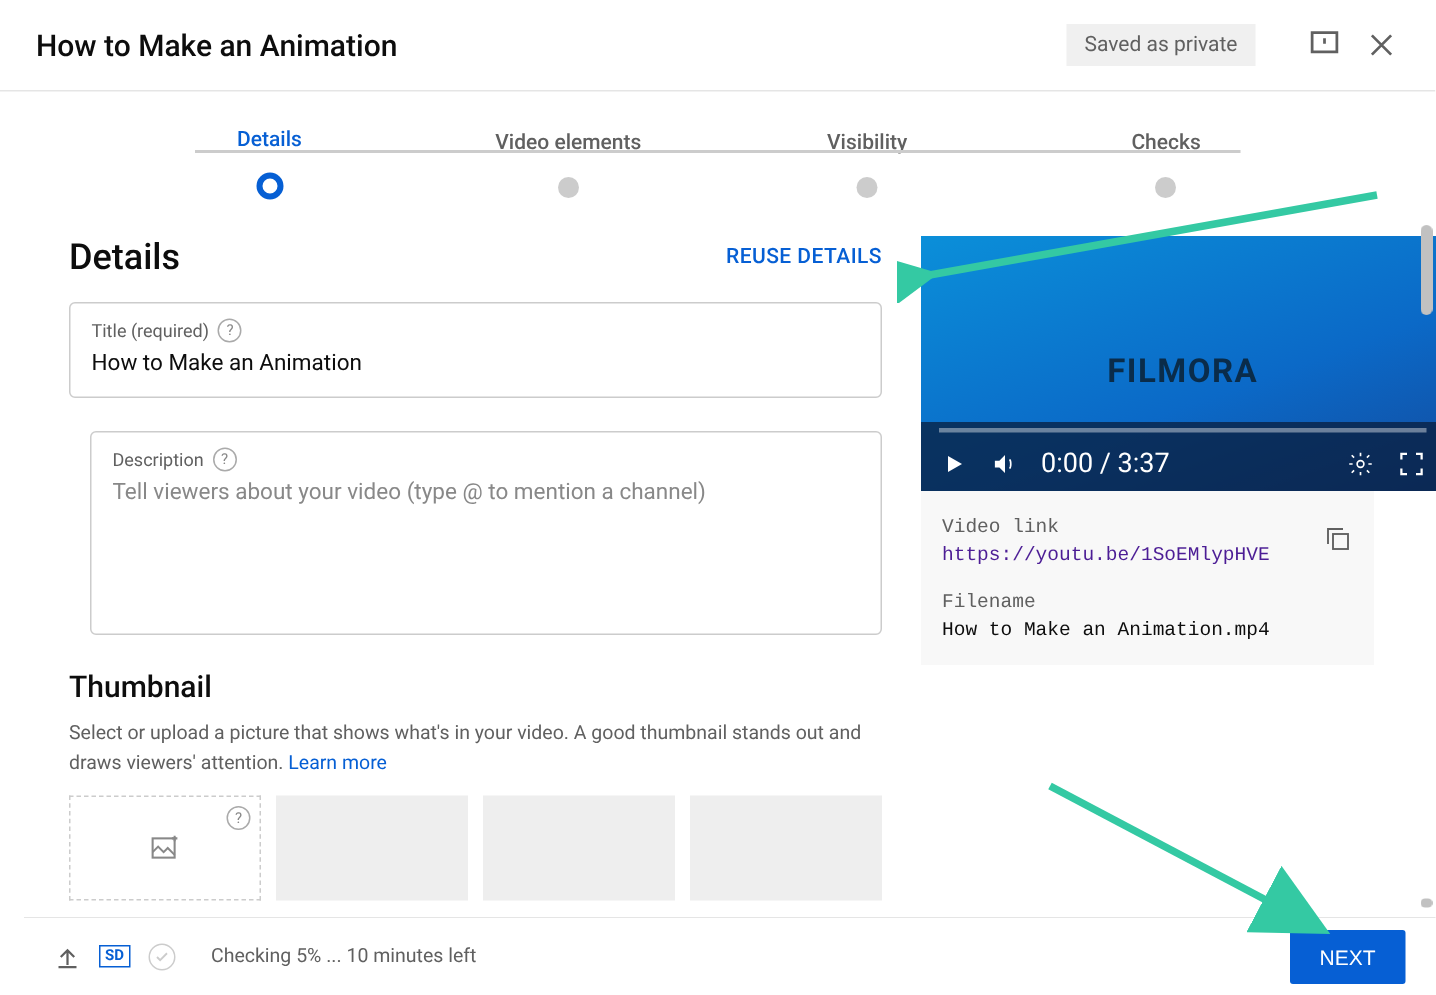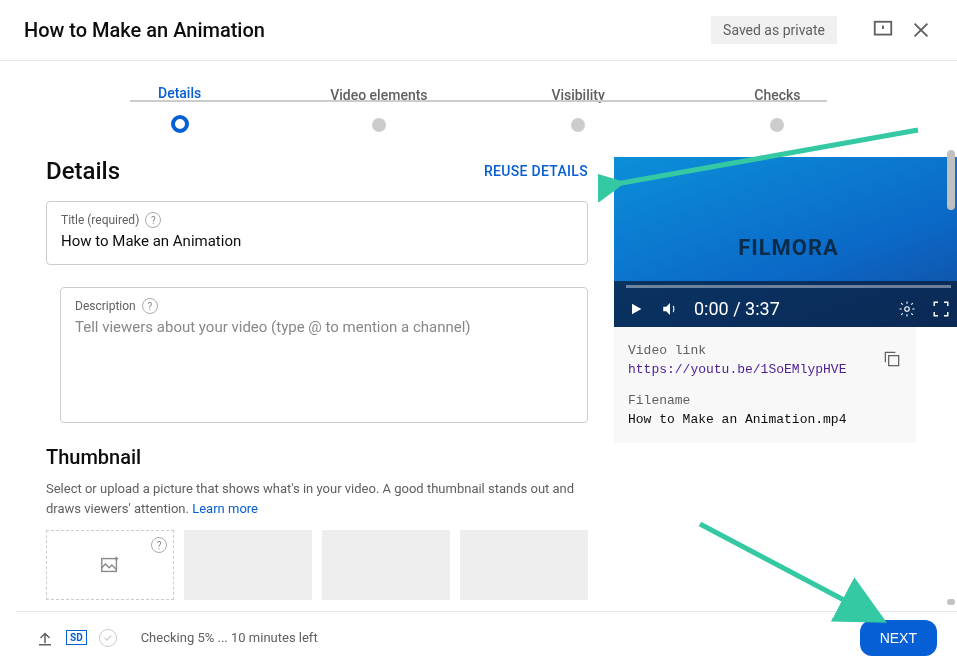--- a/index.html
+++ b/index.html
@@ -44,21 +44,21 @@
 .meta { padding: 16px 14px; font-size: 13px; font-family: Liberation Mono, monospace; }
 .meta-label { color: #606060; margin-bottom: 4px; }
 .meta-link { color: #4c1d95; margin-bottom: 16px; }
 .meta-row { display: flex; justify-content: space-between; align-items: flex-start; }
 .copy-icon { width: 20px; height: 20px; color: #606060; cursor: pointer; margin-top: 6px; }
 .footer { position: absolute; bottom: 0; left: 16px; right: 0; height: 52px; border-top: 1px solid #e5e5e5; display: flex; align-items: center; padding: 0 20px; background: #fff; }
 .footer-icon { margin-right: 12px; color: #606060; display: flex; align-items: center; }
 .sd-badge { border: 1.5px solid #065fd4; color: #065fd4; font-size: 10px; font-weight: 700; padding: 1px 3px; }
 .check-outline { width: 18px; height: 18px; border: 1.5px solid #ccc; border-radius: 50%; display: flex; align-items: center; justify-content: center; }
 .footer-text { font-size: 13px; color: #606060; flex: 1; margin-left: 12px; }
-.next-btn { background: #065fd4; color: #fff; border: none; padding: 10px 20px; font-size: 14px; font-weight: 500; cursor: pointer; border-radius: 12px; }
+.next-btn { background: #065fd4; color: #fff; border: none; padding: 10px 20px; font-size: 14px; font-weight: 500; cursor: pointer; border-radius: 2px; }
 .scrollbar-track { position: absolute; right: 2px; top: 150px; width: 8px; height: 60px; background: #c1c1c1; border-radius: 4px; }
 .scrollbar-track2 { position: absolute; right: 2px; bottom: 58px; width: 8px; height: 6px; background: #c1c1c1; border-radius: 4px; }
 svg.arrow { position: absolute; pointer-events: none; z-index: 10; }
 </style>
 </head>
 <body>
 
 <div class="header">
   <div class="header-title">How to Make an Animation</div>
   <div class="saved-badge">Saved as private</div>

